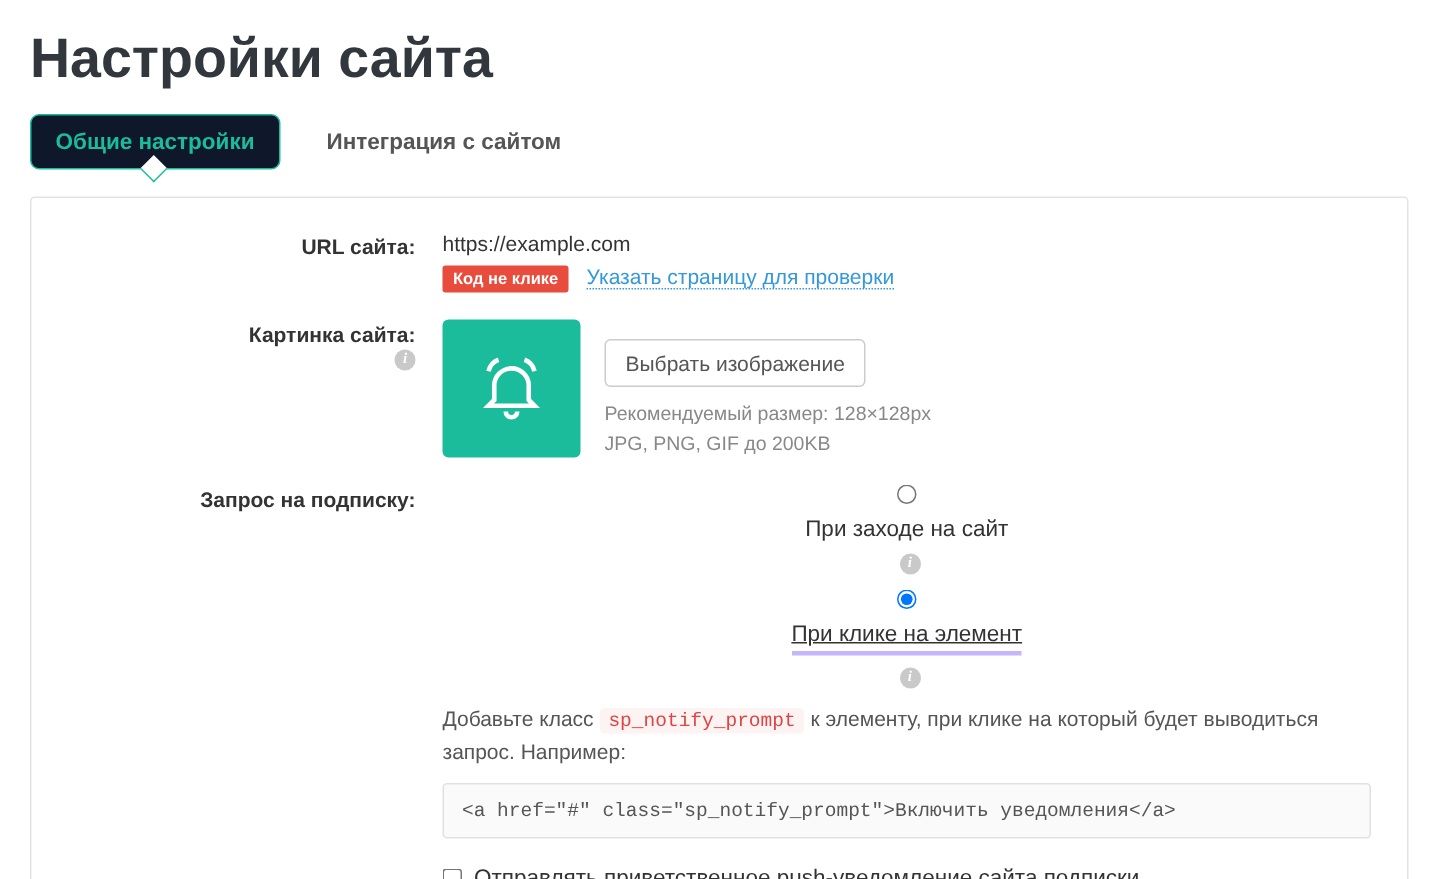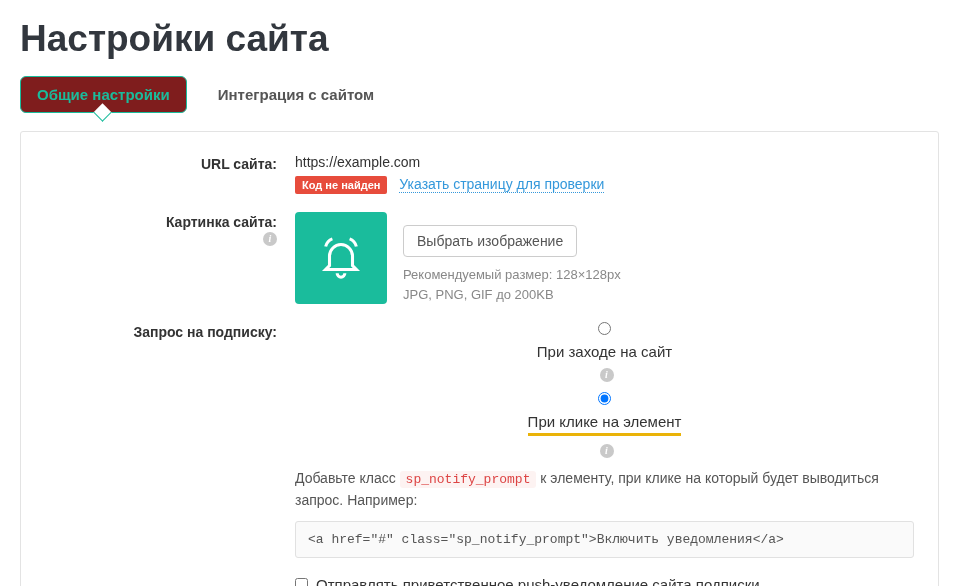--- a/index.html
+++ b/index.html
@@ -27,21 +27,21 @@
   border-radius: 6px;
   font-size: 15px;
   font-weight: 600;
   cursor: pointer;
   color: #555;
   position: relative;
 }
 .tab.active {
   color: #1abc9c;
   border: 1px solid #1abc9c;
-  background: #7f1d1d;
+  background: #0f172a;
 }
 .tab.active::after {
   content: "";
   position: absolute;
   bottom: -7px;
   left: 50%;
   margin-left: -7px;
   width: 12px;
   height: 12px;
   background: #fff;
@@ -134,22 +134,23 @@
   align-items: center;
   gap: 8px;
   margin-bottom: 10px;
   font-size: 15px;
   color: #333;
   flex-direction: column;
 }
 .radio-line input[type=radio] { cursor: pointer; }
 .underline-red {
   display: inline-block;
-  border-bottom: 3px solid #eab308;
+  border-bottom: 3px solid #c4b5fd;
   padding-bottom: 3px;
+  text-decoration: underline;
 }
 .inline-code {
   background: #fdf3f2;
   color: #d44;
   padding: 1px 6px;
   border-radius: 3px;
   font-family: "Courier New", monospace;
   font-size: 13px;
 }
 .code-block {
@@ -202,21 +203,21 @@
   <div class="tab">Интеграция с сайтом</div>
 </div>
 
 <div class="panel">
 
   <div class="row">
     <div class="label-col">URL сайта:</div>
     <div class="value-col">
       <div class="url-value">https://example.com</div>
       <div>
-        <span class="badge-red">Код не найден</span>
+        <span class="badge-red">Код не клике</span>
         <a class="link">Указать страницу для проверки</a>
       </div>
     </div>
   </div>
 
   <div class="row">
     <div class="label-col">
       <span>Картинка сайта:</span><br>
       <span class="info-icon">i</span>
     </div>

